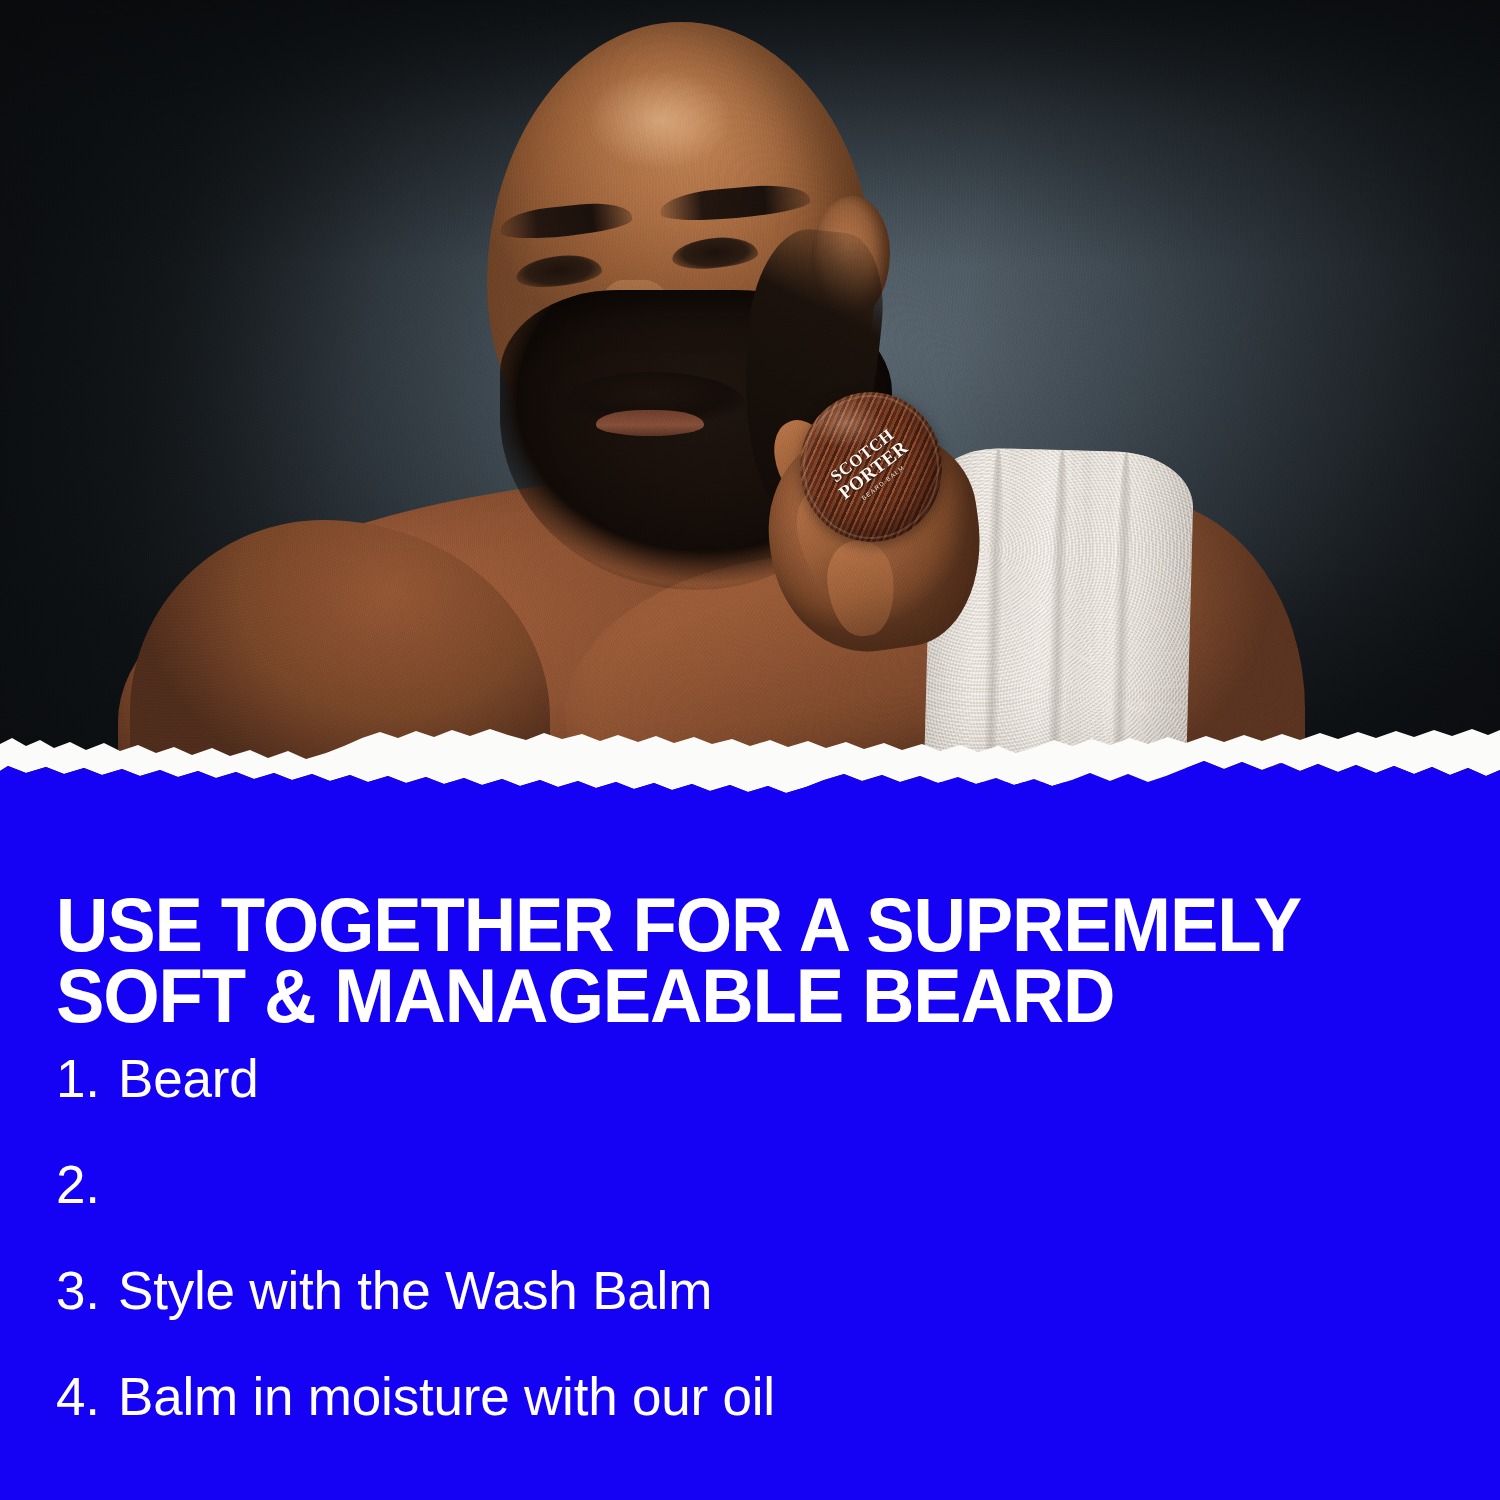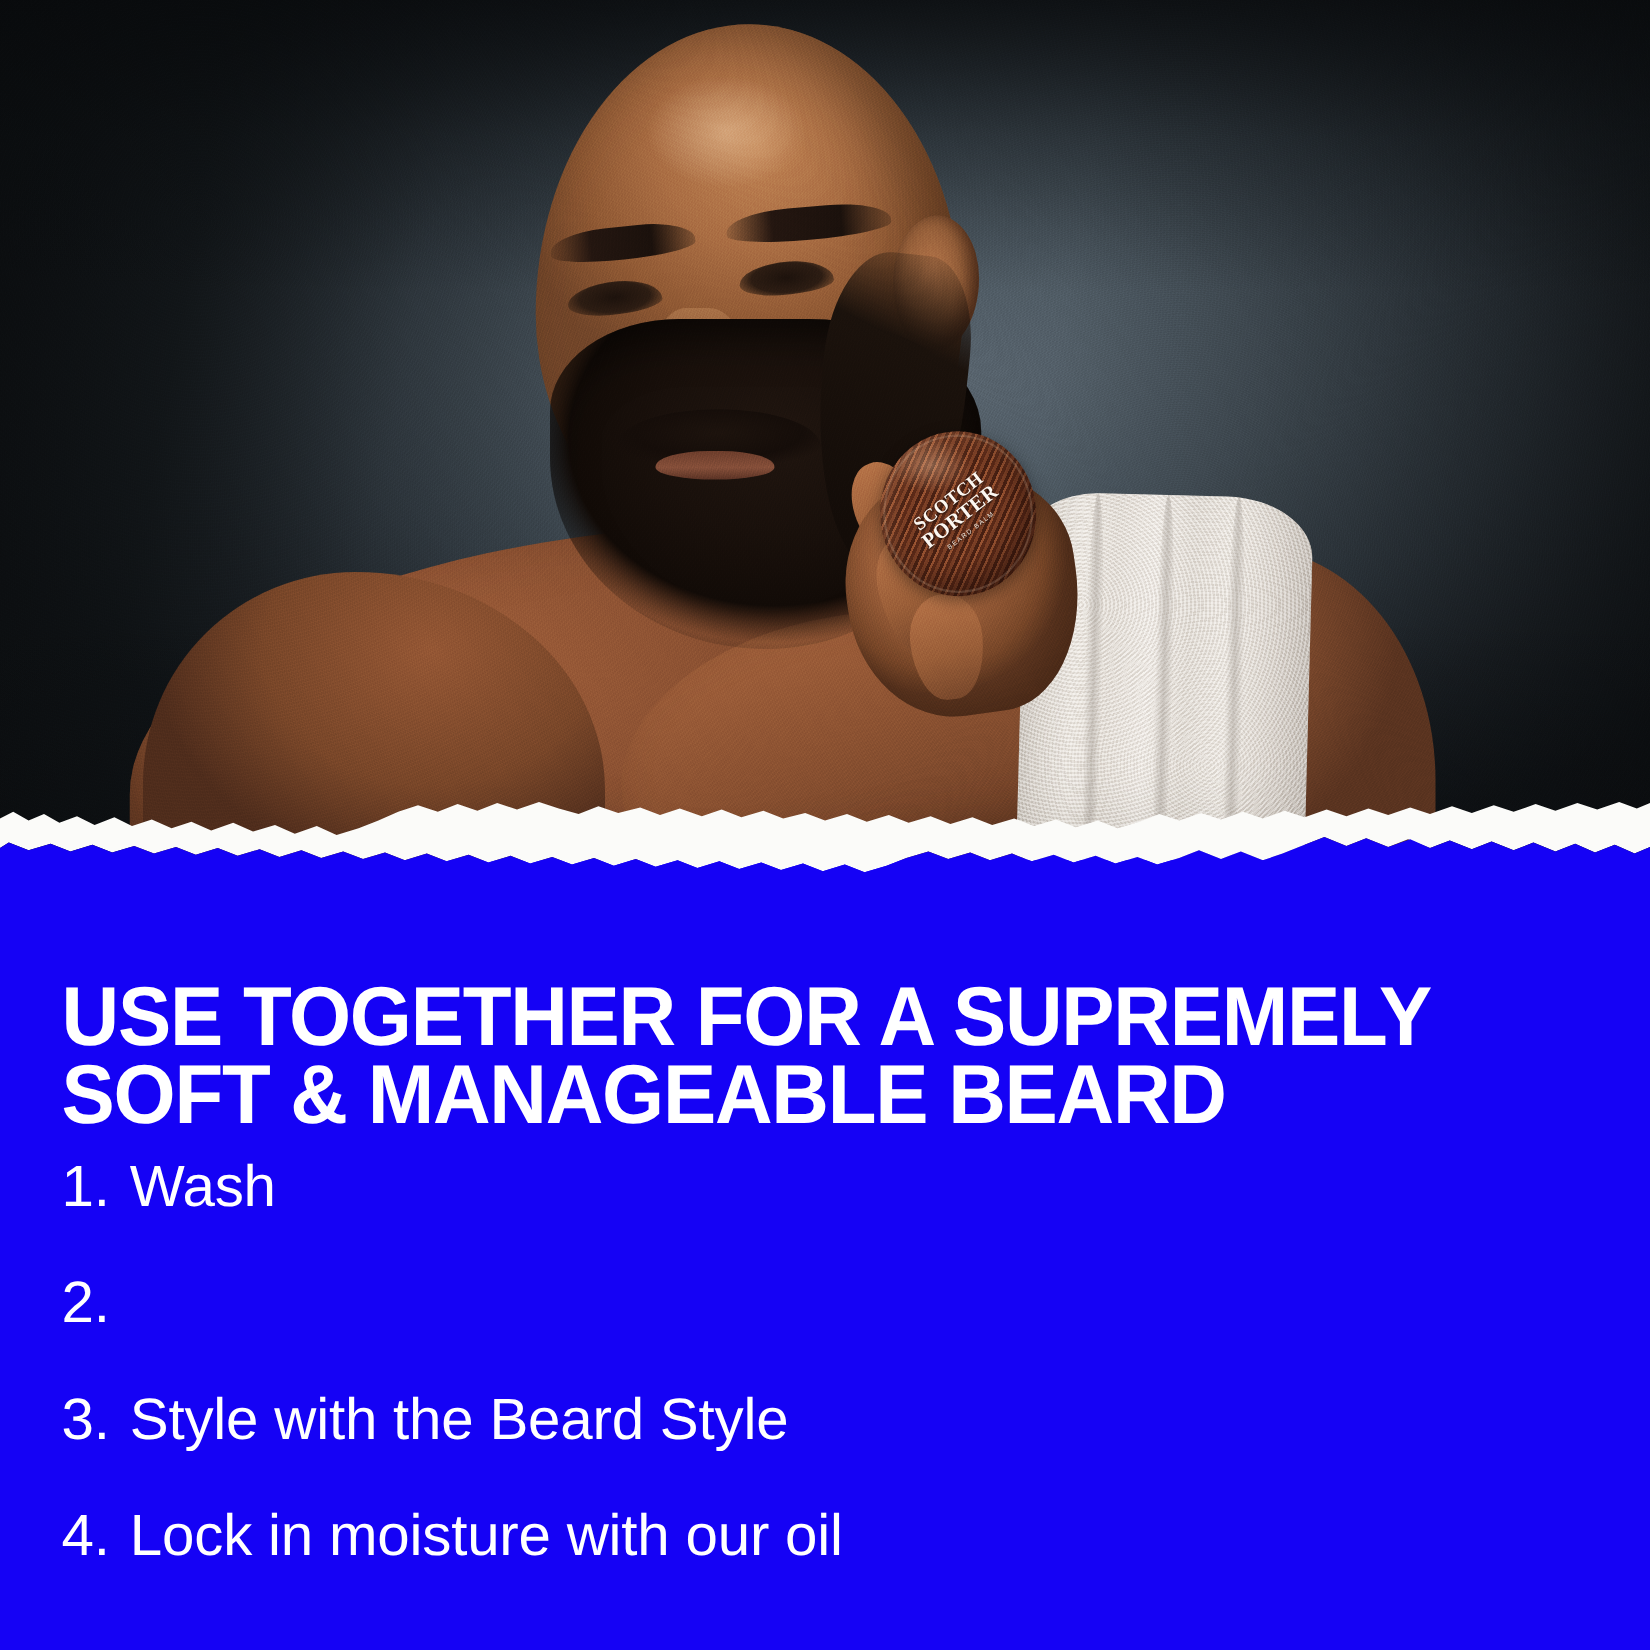--- a/index.html
+++ b/index.html
@@ -479,28 +479,28 @@
   </div>
 
   <h1 class="headline">
     <span class="hl-line">USE TOGETHER FOR A SUPREMELY</span>
     <span class="hl-line">SOFT &amp; MANAGEABLE BEARD</span>
   </h1>
 
   <ol class="steps">
     <li class="step">
       <span class="step-num">1.</span>
-      <span class="step-text">Wash</span>
+      <span class="step-text">Beard</span>
     </li>
     <li class="step">
       <span class="step-num">2.</span>
     </li>
     <li class="step">
       <span class="step-num">3.</span>
-      <span class="step-text">Style with the Beard Style</span>
+      <span class="step-text">Style with the Wash Balm</span>
     </li>
     <li class="step">
       <span class="step-num">4.</span>
-      <span class="step-text">Lock in moisture with our oil</span>
+      <span class="step-text">Balm in moisture with our oil</span>
     </li>
   </ol>
 
 </div>
 
 </body></html>

